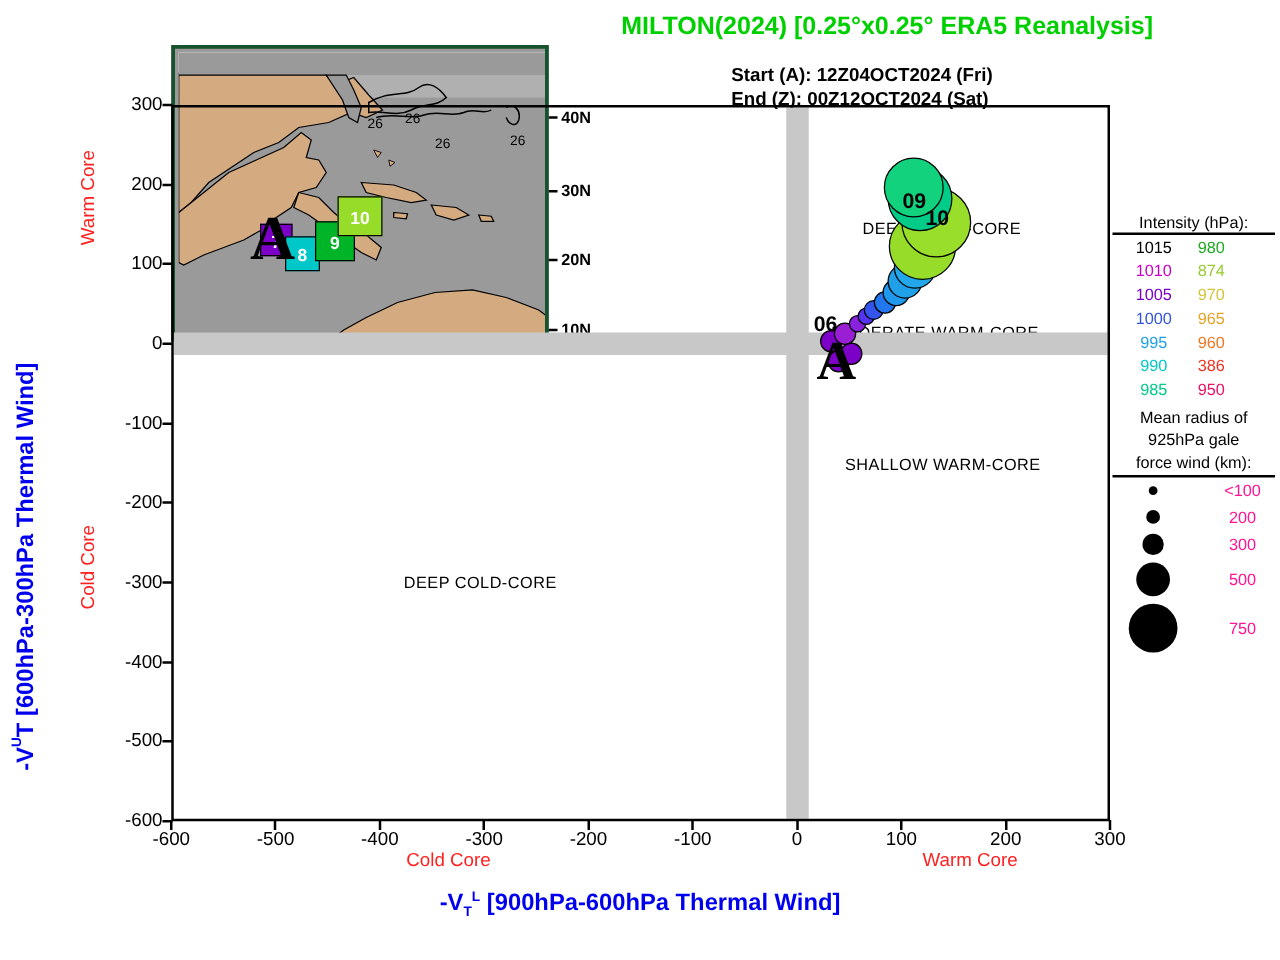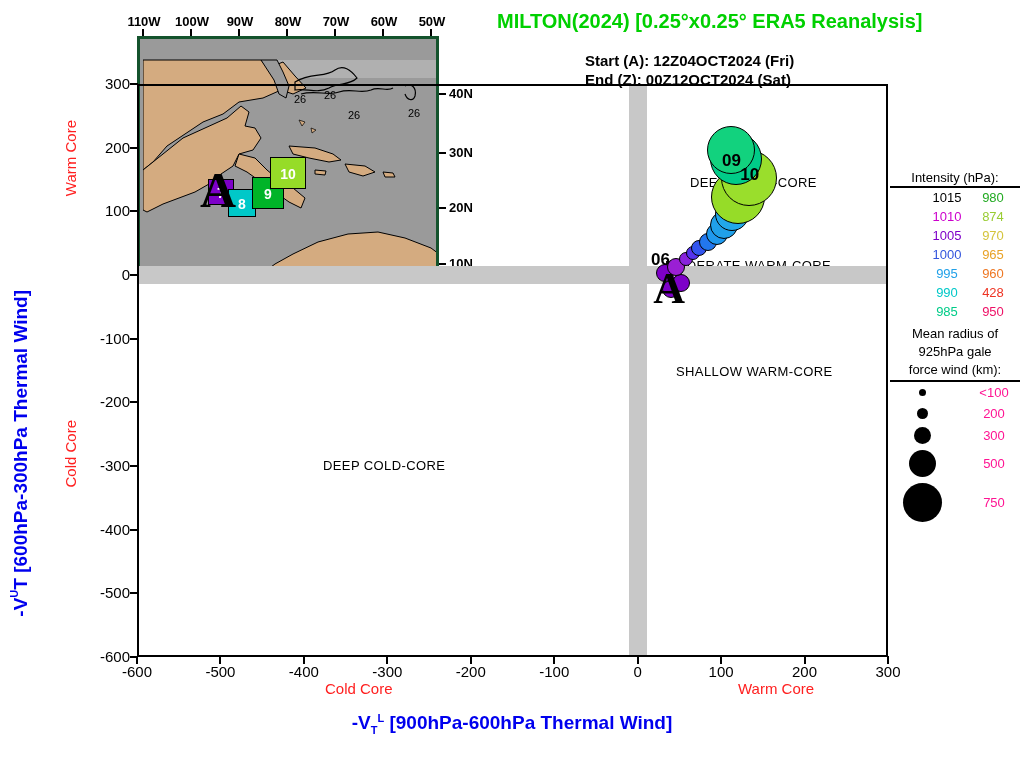--- a/index.html
+++ b/index.html
@@ -50,21 +50,21 @@
      font-size:13px;padding-left:5px;line-height:18px;box-sizing:border-box;white-space:nowrap;}
   .lon-label{position:absolute;font-size:13px;font-weight:bold;white-space:nowrap;}
   .lon-tick{position:absolute;background:#000;width:2px;height:7px;}
   .lat-label{position:absolute;font-size:13px;font-weight:bold;white-space:nowrap;}
   .lat-tick{position:absolute;background:#000;height:2px;width:7px;}
   .sst-c{position:absolute;font-size:11px;color:#000;}
 
   
   #legend{left:890px;top:170px;width:130px;}
   #int-title{font-size:13px;text-align:center;border-bottom:2px solid #000;padding-bottom:1px;white-space:nowrap;}
-  .int-row{display:flex;justify-content:flex-end;font-size:13px;padding:2px 4px 2px 10px;}
+  .int-row{display:flex;justify-content:flex-start;font-size:13px;padding:2px 4px 2px 10px;}
   .int-row span{width:46px;text-align:center;}
   #rad-title{font-size:13px;text-align:center;line-height:18px;border-bottom:2px solid #000;padding-bottom:1px;margin-top:4px;}
   .rad-row{display:flex;align-items:center;justify-content:space-between;padding:3px 2px 3px 6px;}
   .rad-dot{background:#000;border-radius:50%;}
   .rad-lab{color:#ff1493;font-size:13px;width:48px;text-align:center;}
 
   .trackdot{position:absolute;border-radius:50%;border:1px solid #000;box-sizing:border-box;}
   .trackseg{position:absolute;height:3px;transform-origin:0 50%;}
   .tracknum{position:absolute;font-size:17px;font-weight:bold;color:#000;}
   .bigA{position:absolute;font-size:44px;font-weight:bold;font-family:"Liberation Serif",serif;line-height:1;}
@@ -201,36 +201,20 @@
         <div class="sst-c" style="left: 268px; top: 68px;">26</div>
       </div>
     <div id="inset-track-layer" style="position: absolute; left: 0px; top: 0px; width: 100%; height: 100%; z-index: 2;">
         <div class="mapbox" style="left: 68px; top: 140px; width: 26px; height: 26px; line-height: 26px; background: rgb(125, 0, 200); z-index: 2;">7</div>
         <div class="mapbox" style="left: 88px; top: 150px; width: 28px; height: 28px; line-height: 28px; background: rgb(0, 200, 200); z-index: 3;">8</div>
         <div class="mapbox" style="left: 112px; top: 138px; width: 32px; height: 32px; line-height: 32px; background: rgb(0, 180, 40); z-index: 4;">9</div>
         <div class="mapbox" style="left: 130px; top: 118px; width: 36px; height: 32px; line-height: 32px; background: rgb(150, 220, 40); z-index: 5;">10</div>
         <div class="bigA" style="left: 60px; top: 126px; font-size: 50px; z-index: 9;">A</div>
       </div>
   </div>
-  <div id="lon-layer" style="position: absolute; left: 0px; top: -22px; width: 302px; height: 22px;">
-      <div class="lon-label" style="left: -13px; top: 0px; width: 40px; text-align: center;">110W</div>
-      <div class="lon-tick" style="left: 5px; top: 15px;"></div>
-      <div class="lon-label" style="left: 35px; top: 0px; width: 40px; text-align: center;">100W</div>
-      <div class="lon-tick" style="left: 53px; top: 15px;"></div>
-      <div class="lon-label" style="left: 83px; top: 0px; width: 40px; text-align: center;">90W</div>
-      <div class="lon-tick" style="left: 101px; top: 15px;"></div>
-      <div class="lon-label" style="left: 131px; top: 0px; width: 40px; text-align: center;">80W</div>
-      <div class="lon-tick" style="left: 149px; top: 15px;"></div>
-      <div class="lon-label" style="left: 179px; top: 0px; width: 40px; text-align: center;">70W</div>
-      <div class="lon-tick" style="left: 197px; top: 15px;"></div>
-      <div class="lon-label" style="left: 227px; top: 0px; width: 40px; text-align: center;">60W</div>
-      <div class="lon-tick" style="left: 245px; top: 15px;"></div>
-      <div class="lon-label" style="left: 275px; top: 0px; width: 40px; text-align: center;">50W</div>
-      <div class="lon-tick" style="left: 293px; top: 15px;"></div>
-    </div>
   <div id="lat-layer" style="position: absolute; left: 302px; top: 0px; width: 70px; height: 237px;">
       <div class="lat-label" style="left: 10px; top: 50px;">40N</div>
       <div class="lat-tick" style="left: 0px; top: 57px;"></div>
       <div class="lat-label" style="left: 10px; top: 109px;">30N</div>
       <div class="lat-tick" style="left: 0px; top: 116px;"></div>
       <div class="lat-label" style="left: 10px; top: 164px;">20N</div>
       <div class="lat-tick" style="left: 0px; top: 171px;"></div>
       <div class="lat-label" style="left: 10px; top: 220px;">10N</div>
       <div class="lat-tick" style="left: 0px; top: 227px;"></div>
     </div>
@@ -254,21 +238,21 @@
       <div class="int-row">
         <span style="color: rgb(51, 85, 221);">1000</span>
         <span style="color: rgb(232, 162, 38);">965</span>
       </div>
       <div class="int-row">
         <span style="color: rgb(32, 160, 232);">995</span>
         <span style="color: rgb(238, 119, 34);">960</span>
       </div>
       <div class="int-row">
         <span style="color: rgb(0, 200, 200);">990</span>
-        <span style="color: rgb(238, 51, 34);">428</span>
+        <span style="color: rgb(238, 51, 34);">386</span>
       </div>
       <div class="int-row">
         <span style="color: rgb(0, 204, 136);">985</span>
         <span style="color: rgb(238, 17, 102);">950</span>
       </div>
     </div>
   <div id="rad-title">
       <div>Mean radius of</div>
       <div>925hPa gale</div>
       <div>force wind (km):</div>

